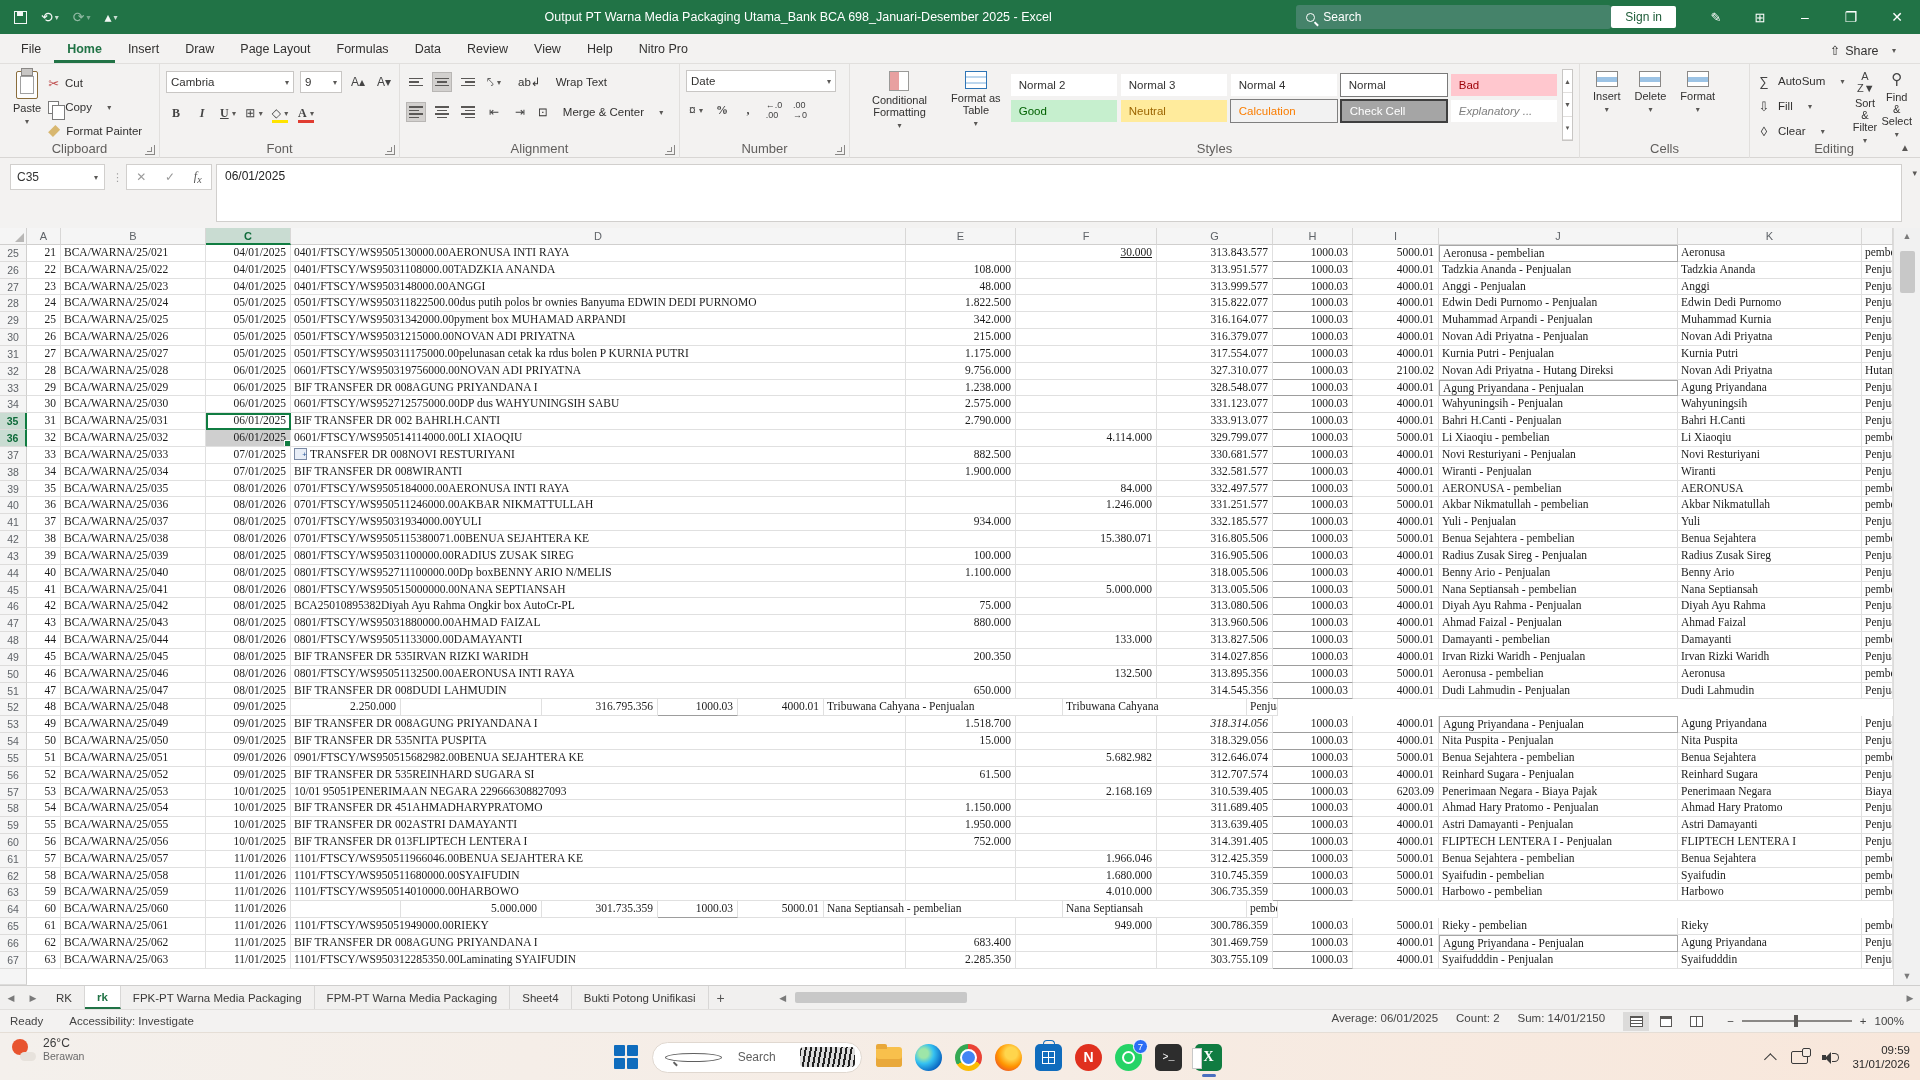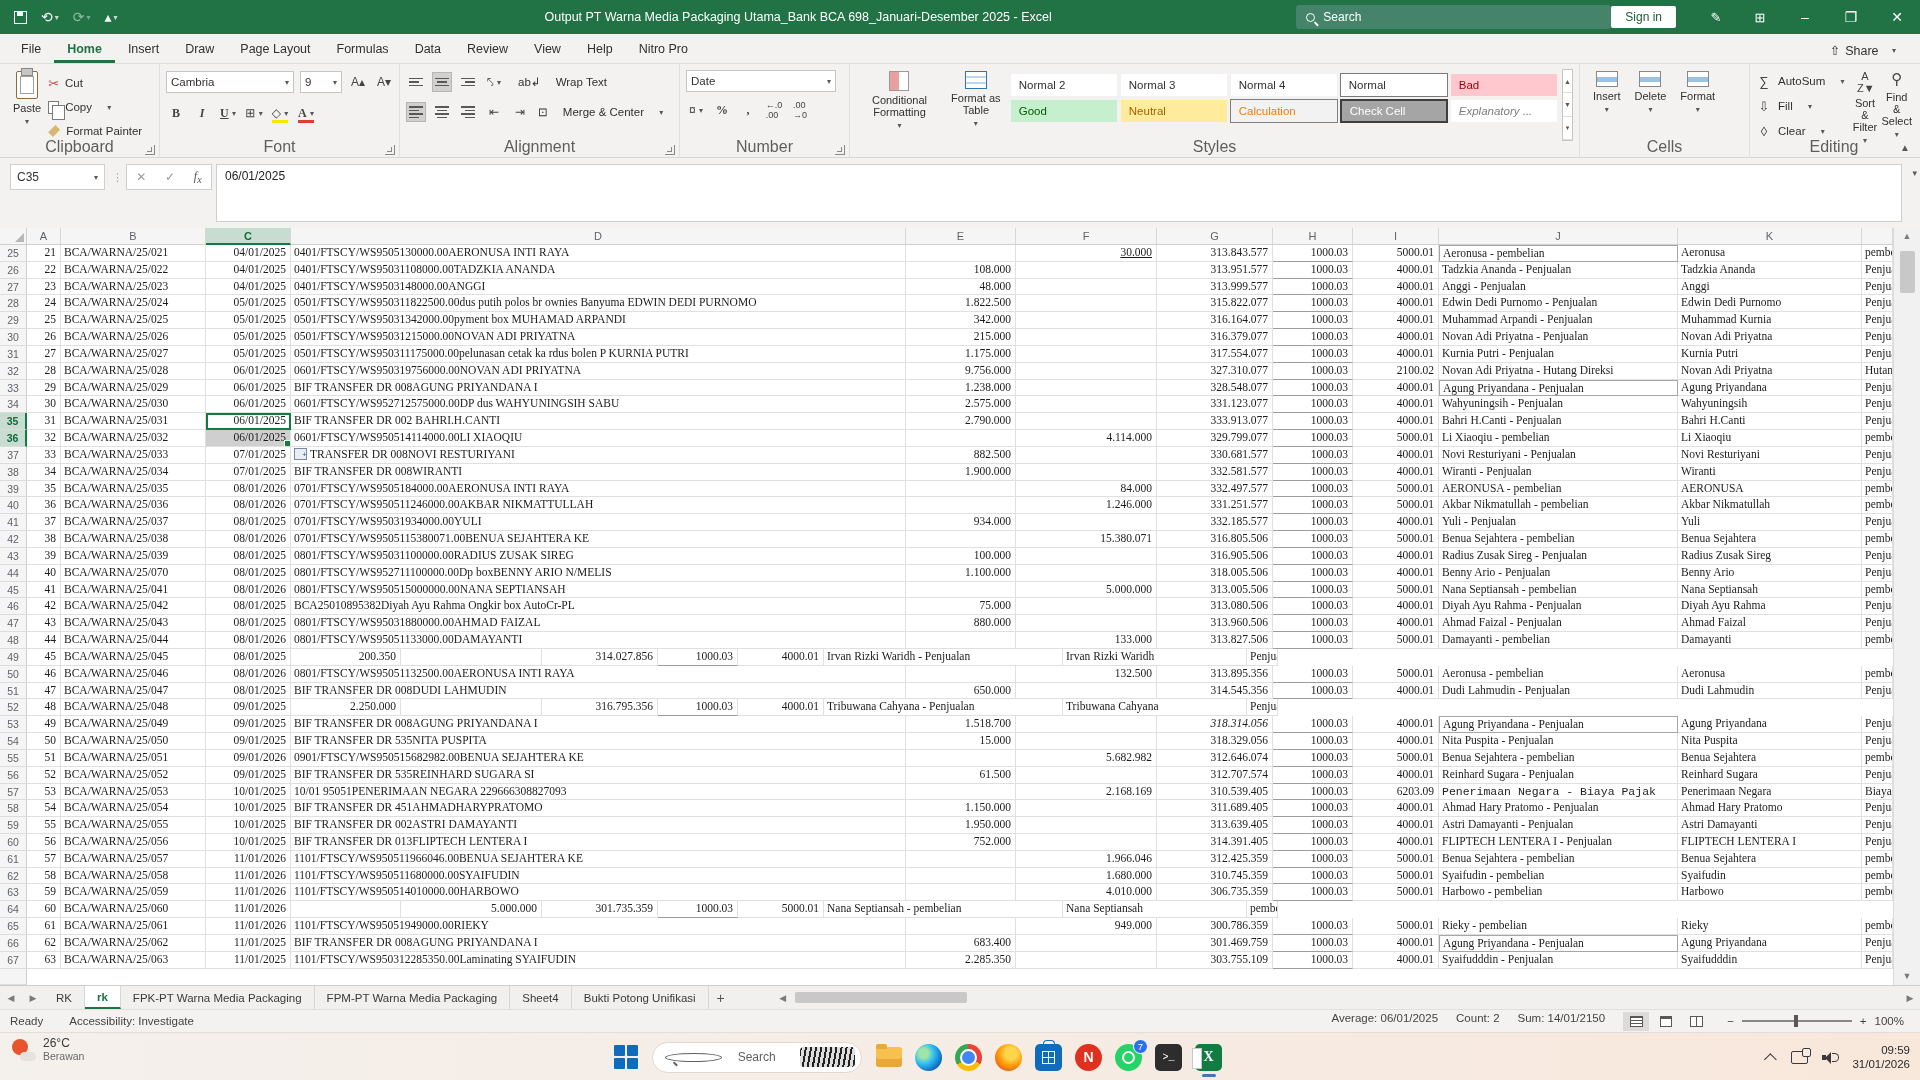--- a/index.html
+++ b/index.html
@@ -25,21 +25,21 @@
 
   
   .menubar { position:absolute; top:34px; left:0; width:1920px; height:30px; background:#f3f2f1; display:flex; align-items:flex-end; padding-left:8px; border-bottom:1px solid #e1dfdd; }
   .mtab { font-size:12.5px; color:#323130; padding:6px 13px 7px; white-space:nowrap; }
   .mtab.active { color:#217346; font-weight:bold; border-bottom:3px solid #217346; padding-bottom:4px; }
   .share-btn { margin-left:auto; margin-right:24px; font-size:12.5px; color:#323130; display:flex; align-items:center; gap:5px; padding-bottom:5px;}
 
   
   .ribbon { position:absolute; top:64px; left:0; width:1920px; height:94px; background:#f3f2f1; display:flex; border-bottom:1px solid #d8d6d4; }
   .rgroup { position:relative; height:94px; border-right:1px solid #e1dfdd; padding:4px 6px 16px; display:flex; }
-  .glabel { position:absolute; bottom:2px; left:0; right:0; text-align:center; font-size:16px; color:#605e5c; }
+  .glabel { position:absolute; bottom:2px; left:0; right:0; text-align:center; font-size:13px; color:#605e5c; }
   .dlauncher { position:absolute; bottom:3px; right:4px; width:10px; height:10px; border-right:1.5px solid #8a8886; border-bottom:1.5px solid #8a8886; }
   .dlauncher:before{ content:""; position:absolute; right:2px; bottom:2px; width:4px; height:4px; border-right:1.5px solid #8a8886; border-bottom:1.5px solid #8a8886; transform:rotate(0deg);}
   .bigbtn { display:flex; flex-direction:column; align-items:center; justify-content:flex-start; padding:3px 7px; font-size:11px; color:#323130; gap:3px; }
   .bigbtn .blabel { text-align:center; line-height:12px; }
   .caret-s { font-size:8px; color:#5a5856; }
   .smallrow { display:flex; align-items:center; gap:6px; height:24px; font-size:11.5px; color:#323130; }
   .vstack { display:flex; flex-direction:column; justify-content:flex-start; gap:2px; }
   .clip-ico { width:22px; height:28px; border:1.5px solid #8a6d3b; background:#fdfdfd; border-radius:2px; position:relative; }
   .clip-ico:before { content:""; position:absolute; top:-4px; left:4px; width:10px; height:6px; background:#c8c6c4; border:1px solid #8a8886; }
   .clip-ico:after { content:""; position:absolute; top:4px; left:3px; width:12px; height:16px; background:#fff; border:1px solid #a0a0a0; }
@@ -760,21 +760,21 @@
           <div class="cell ar" style="width: 116px;"><span>316.905.506</span></div>
           <div class="cell ar hu" style="width: 80px;"><span>1000.03</span></div>
           <div class="cell ar" style="width: 86px;"><span>4000.01</span></div>
           <div class="cell al" style="width: 239px;"><span>Radius Zusak Sireg - Penjualan</span></div>
           <div class="cell al" style="width: 184px;"><span>Radius Zusak Sireg</span></div>
           <div class="cell al lc" style="width: 31px;"><span>Penjualan</span></div>
         </div>
         <div class="grow">
           <div class="rowhdr">44</div>
           <div class="cell ar" style="width: 34px;"><span>40</span></div>
-          <div class="cell al" style="width: 145px;"><span>BCA/WARNA/25/070</span></div>
+          <div class="cell al" style="width: 145px;"><span>BCA/WARNA/25/040</span></div>
           <div class="cell ar" style="width: 85px;"><span>08/01/2025</span></div>
           <div class="cell al" style="width: 615px;"><span>0801/FTSCY/WS952711100000.00Dp boxBENNY ARIO N/MELIS</span></div>
           <div class="cell ar" style="width: 110px;"><span>1.100.000</span></div>
           <div class="cell ar" style="width: 141px;"><span></span></div>
           <div class="cell ar" style="width: 116px;"><span>318.005.506</span></div>
           <div class="cell ar hu" style="width: 80px;"><span>1000.03</span></div>
           <div class="cell ar" style="width: 86px;"><span>4000.01</span></div>
           <div class="cell al" style="width: 239px;"><span>Benny Ario - Penjualan</span></div>
           <div class="cell al" style="width: 184px;"><span>Benny Ario</span></div>
           <div class="cell al lc" style="width: 31px;"><span>Penjualan</span></div>
@@ -837,20 +837,21 @@
           <div class="cell ar" style="width: 86px;"><span>5000.01</span></div>
           <div class="cell al" style="width: 239px;"><span>Damayanti - pembelian</span></div>
           <div class="cell al" style="width: 184px;"><span>Damayanti</span></div>
           <div class="cell al lc" style="width: 31px;"><span>pembelian</span></div>
         </div>
         <div class="grow">
           <div class="rowhdr">49</div>
           <div class="cell ar" style="width: 34px;"><span>45</span></div>
           <div class="cell al" style="width: 145px;"><span>BCA/WARNA/25/045</span></div>
           <div class="cell ar" style="width: 85px;"><span>08/01/2025</span></div>
+          <div class="cell al" style="width: 615px;"><span>BIF TRANSFER DR 535IRVAN RIZKI WARIDH</span></div>
           <div class="cell ar" style="width: 110px;"><span>200.350</span></div>
           <div class="cell ar" style="width: 141px;"><span></span></div>
           <div class="cell ar" style="width: 116px;"><span>314.027.856</span></div>
           <div class="cell ar hu" style="width: 80px;"><span>1000.03</span></div>
           <div class="cell ar" style="width: 86px;"><span>4000.01</span></div>
           <div class="cell al" style="width: 239px;"><span>Irvan Rizki Waridh - Penjualan</span></div>
           <div class="cell al" style="width: 184px;"><span>Irvan Rizki Waridh</span></div>
           <div class="cell al lc" style="width: 31px;"><span>Penjualan</span></div>
         </div>
         <div class="grow">
@@ -961,21 +962,21 @@
           <div class="rowhdr">57</div>
           <div class="cell ar" style="width: 34px;"><span>53</span></div>
           <div class="cell al" style="width: 145px;"><span>BCA/WARNA/25/053</span></div>
           <div class="cell ar" style="width: 85px;"><span>10/01/2025</span></div>
           <div class="cell al" style="width: 615px;"><span>10/01 95051PENERIMAAN NEGARA 229666308827093</span></div>
           <div class="cell ar" style="width: 110px;"><span></span></div>
           <div class="cell ar" style="width: 141px;"><span>2.168.169</span></div>
           <div class="cell ar" style="width: 116px;"><span>310.539.405</span></div>
           <div class="cell ar hu" style="width: 80px;"><span>1000.03</span></div>
           <div class="cell ar" style="width: 86px;"><span>6203.09</span></div>
-          <div class="cell al" style="width: 239px; font-family: Liberation Mono, monospace;"><span>Penerimaan Negara - Biaya Pajak</span></div>
+          <div class="cell al" style="width: 239px;"><span>Penerimaan Negara - Biaya Pajak</span></div>
           <div class="cell al" style="width: 184px;"><span>Penerimaan Negara</span></div>
           <div class="cell al lc" style="width: 31px;"><span>Biaya Pajak</span></div>
         </div>
         <div class="grow">
           <div class="rowhdr">58</div>
           <div class="cell ar" style="width: 34px;"><span>54</span></div>
           <div class="cell al" style="width: 145px;"><span>BCA/WARNA/25/054</span></div>
           <div class="cell ar" style="width: 85px;"><span>10/01/2025</span></div>
           <div class="cell al" style="width: 615px;"><span>BIF TRANSFER DR 451AHMADHARYPRATOMO</span></div>
           <div class="cell ar" style="width: 110px;"><span>1.150.000</span></div>

